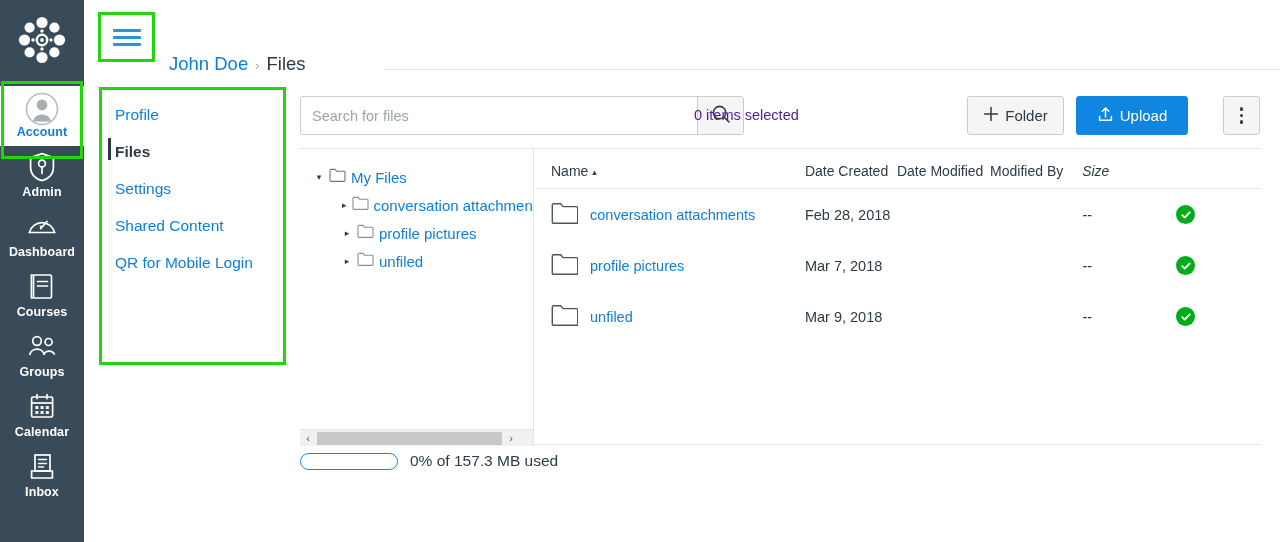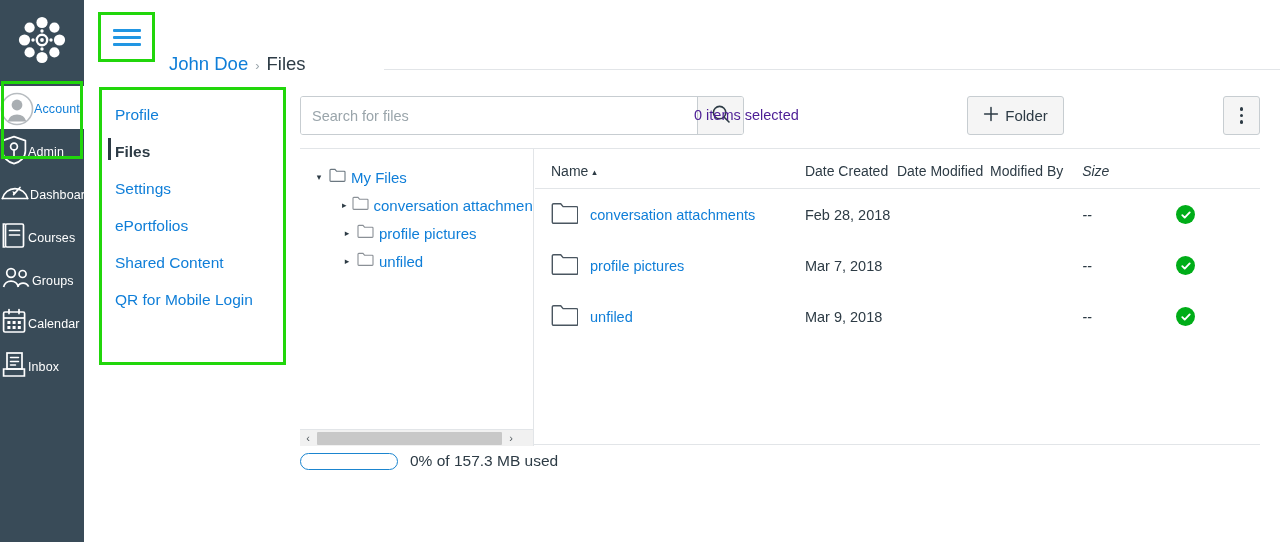--- a/index.html
+++ b/index.html
@@ -14,22 +14,22 @@
   
   #global-nav {
     position: absolute; left: 0; top: 0;
     width: 84px; height: 542px;
     background: #394B58;
     display: flex; flex-direction: column; align-items: center;
   }
   .logo-wrap { margin-top: 12px; margin-bottom: 14px; }
   .nav-item {
     width: 84px; padding: 6px 0 7px 0;
-    display: flex; flex-direction: row; align-items: center;
-    text-decoration: none; cursor: pointer;
+    display: flex; flex-direction: column; align-items: center;
+    text-decoration: none; cursor: pointer; font-weight: bold;
   }
   .nav-item .nav-label {
     font-size: 12.5px; color: #ffffff; margin-top: 3px; line-height: 14px;
     letter-spacing: .1px;
   }
   .nav-item .nav-ico { display: block; height: 30px; }
   .nav-item.active { background: #ffffff; }
   .nav-item.active .nav-label { color: #0f7ed8; }
   .account-highlight {
     position: absolute; left: 1px; top: 81px;
@@ -331,21 +331,20 @@
       <a class="crumb-link">John Doe</a><span class="crumb-sep">›</span><span class="crumb-current">Files</span>
     </div>
     <div id="crumb-rule"></div>
   </div>
 
   <div id="section-nav-highlight"></div>
   <nav id="section-nav">
     <a class="sec-item">Profile</a>
     <a class="sec-item active">Files</a>
     <a class="sec-item">Settings</a>
-    <a class="sec-item">ePortfolios</a>
     <a class="sec-item">Shared Content</a>
     <a class="sec-item">QR for Mobile Login</a>
   </nav>
 
   <div id="toolbar">
     <div id="search-group">
       <input id="search-input" type="text" value="" placeholder="Search for files" style="">
       <button id="search-button">
         <span>
           <svg width="20" height="20" viewBox="0 0 20 20">
@@ -360,20 +359,30 @@
 
     <button class="tb-btn" id="folder-button">
       <span>
         <svg width="16" height="16" viewBox="0 0 16 16">
           <path d="M8 1.6v12.8M1.6 8h12.8" stroke="#2d3b45" stroke-width="1.5" stroke-linecap="round"></path>
         </svg>
       </span>
       <span>Folder</span>
     </button>
 
+    <button class="tb-btn" id="upload-button">
+      <span>
+        <svg width="17" height="17" viewBox="0 0 17 17">
+          <path d="M8.5 11V2.4" stroke="#ffffff" stroke-width="1.5" stroke-linecap="round"></path>
+          <path d="M5.3 5.3 8.5 2.1l3.2 3.2" fill="none" stroke="#ffffff" stroke-width="1.5" stroke-linecap="round" stroke-linejoin="round"></path>
+          <path d="M2.6 10.6v3.6h11.8v-3.6" fill="none" stroke="#ffffff" stroke-width="1.5" stroke-linecap="round" stroke-linejoin="round"></path>
+        </svg>
+      </span>
+      <span>Upload</span>
+    </button>
 
     <button class="tb-btn" id="kebab-button">
       <span class="kebab-dots">
           <i></i>
           <i></i>
           <i></i>
         </span>
     </button>
   </div>
 

